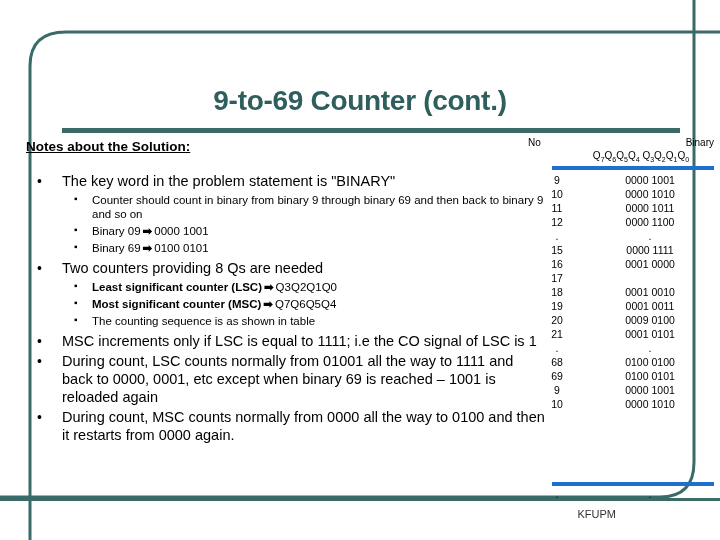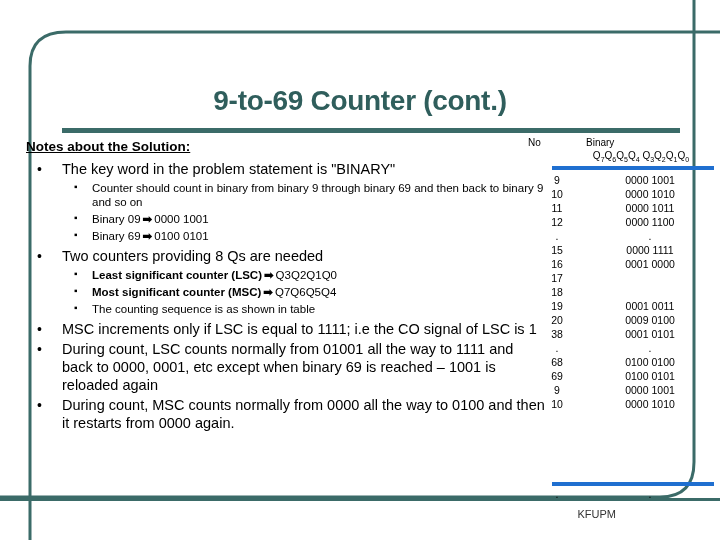--- a/index.html
+++ b/index.html
@@ -54,21 +54,21 @@
     position: absolute;
     left: 26px;
     top: 138px;
     width: 520px;
   }
   #notes-heading {
     font-size: 13.5px;
     font-weight: bold;
     text-decoration: underline;
     line-height: 17px;
-    margin-bottom: 5px;
+    margin-bottom: 17px;
   }
   ul.lvl1 {
     list-style: none;
     margin: 0;
     padding: 0;
   }
   ul.lvl1 > li {
     position: relative;
     padding-left: 36px;
     font-size: 14.5px;
@@ -115,21 +115,21 @@
     display: flex;
     font-size: 10px;
     line-height: 13px;
   }
   #count-table .th-no {
     width: 58px;
     text-align: left;
   }
   #count-table .th-bin {
     flex: 1;
-    text-align: left;
+    text-align: right;
   }
   #qrow {
     text-align: center;
     font-size: 10px;
     line-height: 13px;
     padding-left: 40px;
     white-space: nowrap;
   }
   #qrow sub {
     font-size: 7px;
@@ -266,31 +266,32 @@
       </div>
       <div class="trow">
         <div class="c-no">16</div>
         <div class="c-bin">0001 0000</div>
       </div>
       <div class="trow">
         <div class="c-no">17</div>
       </div>
       <div class="trow">
         <div class="c-no">18</div>
+        <div class="c-bin">0001 0010</div>
       </div>
       <div class="trow">
         <div class="c-no">19</div>
         <div class="c-bin">0001 0011</div>
       </div>
       <div class="trow">
         <div class="c-no">20</div>
         <div class="c-bin">0009 0100</div>
       </div>
       <div class="trow">
-        <div class="c-no">38</div>
+        <div class="c-no">21</div>
         <div class="c-bin">0001 0101</div>
       </div>
       <div class="trow sep">
         <div class="c-no">.</div>
         <div class="c-bin">.</div>
       </div>
       <div class="trow">
         <div class="c-no">68</div>
         <div class="c-bin">0100 0100</div>
       </div>

